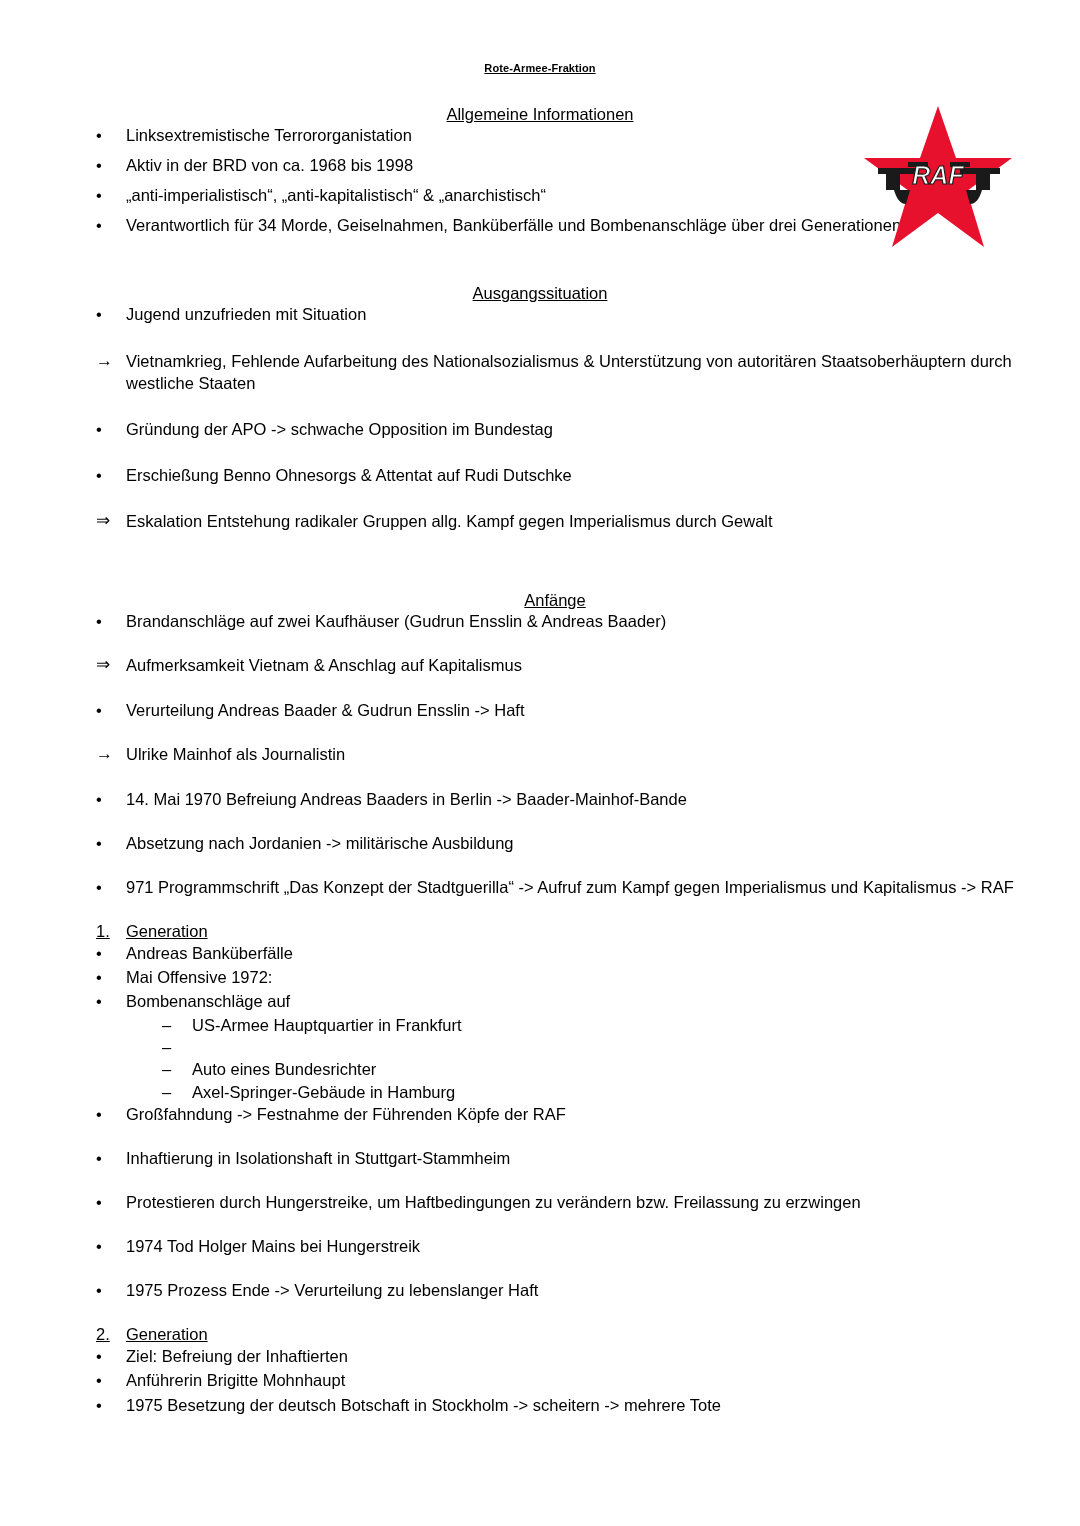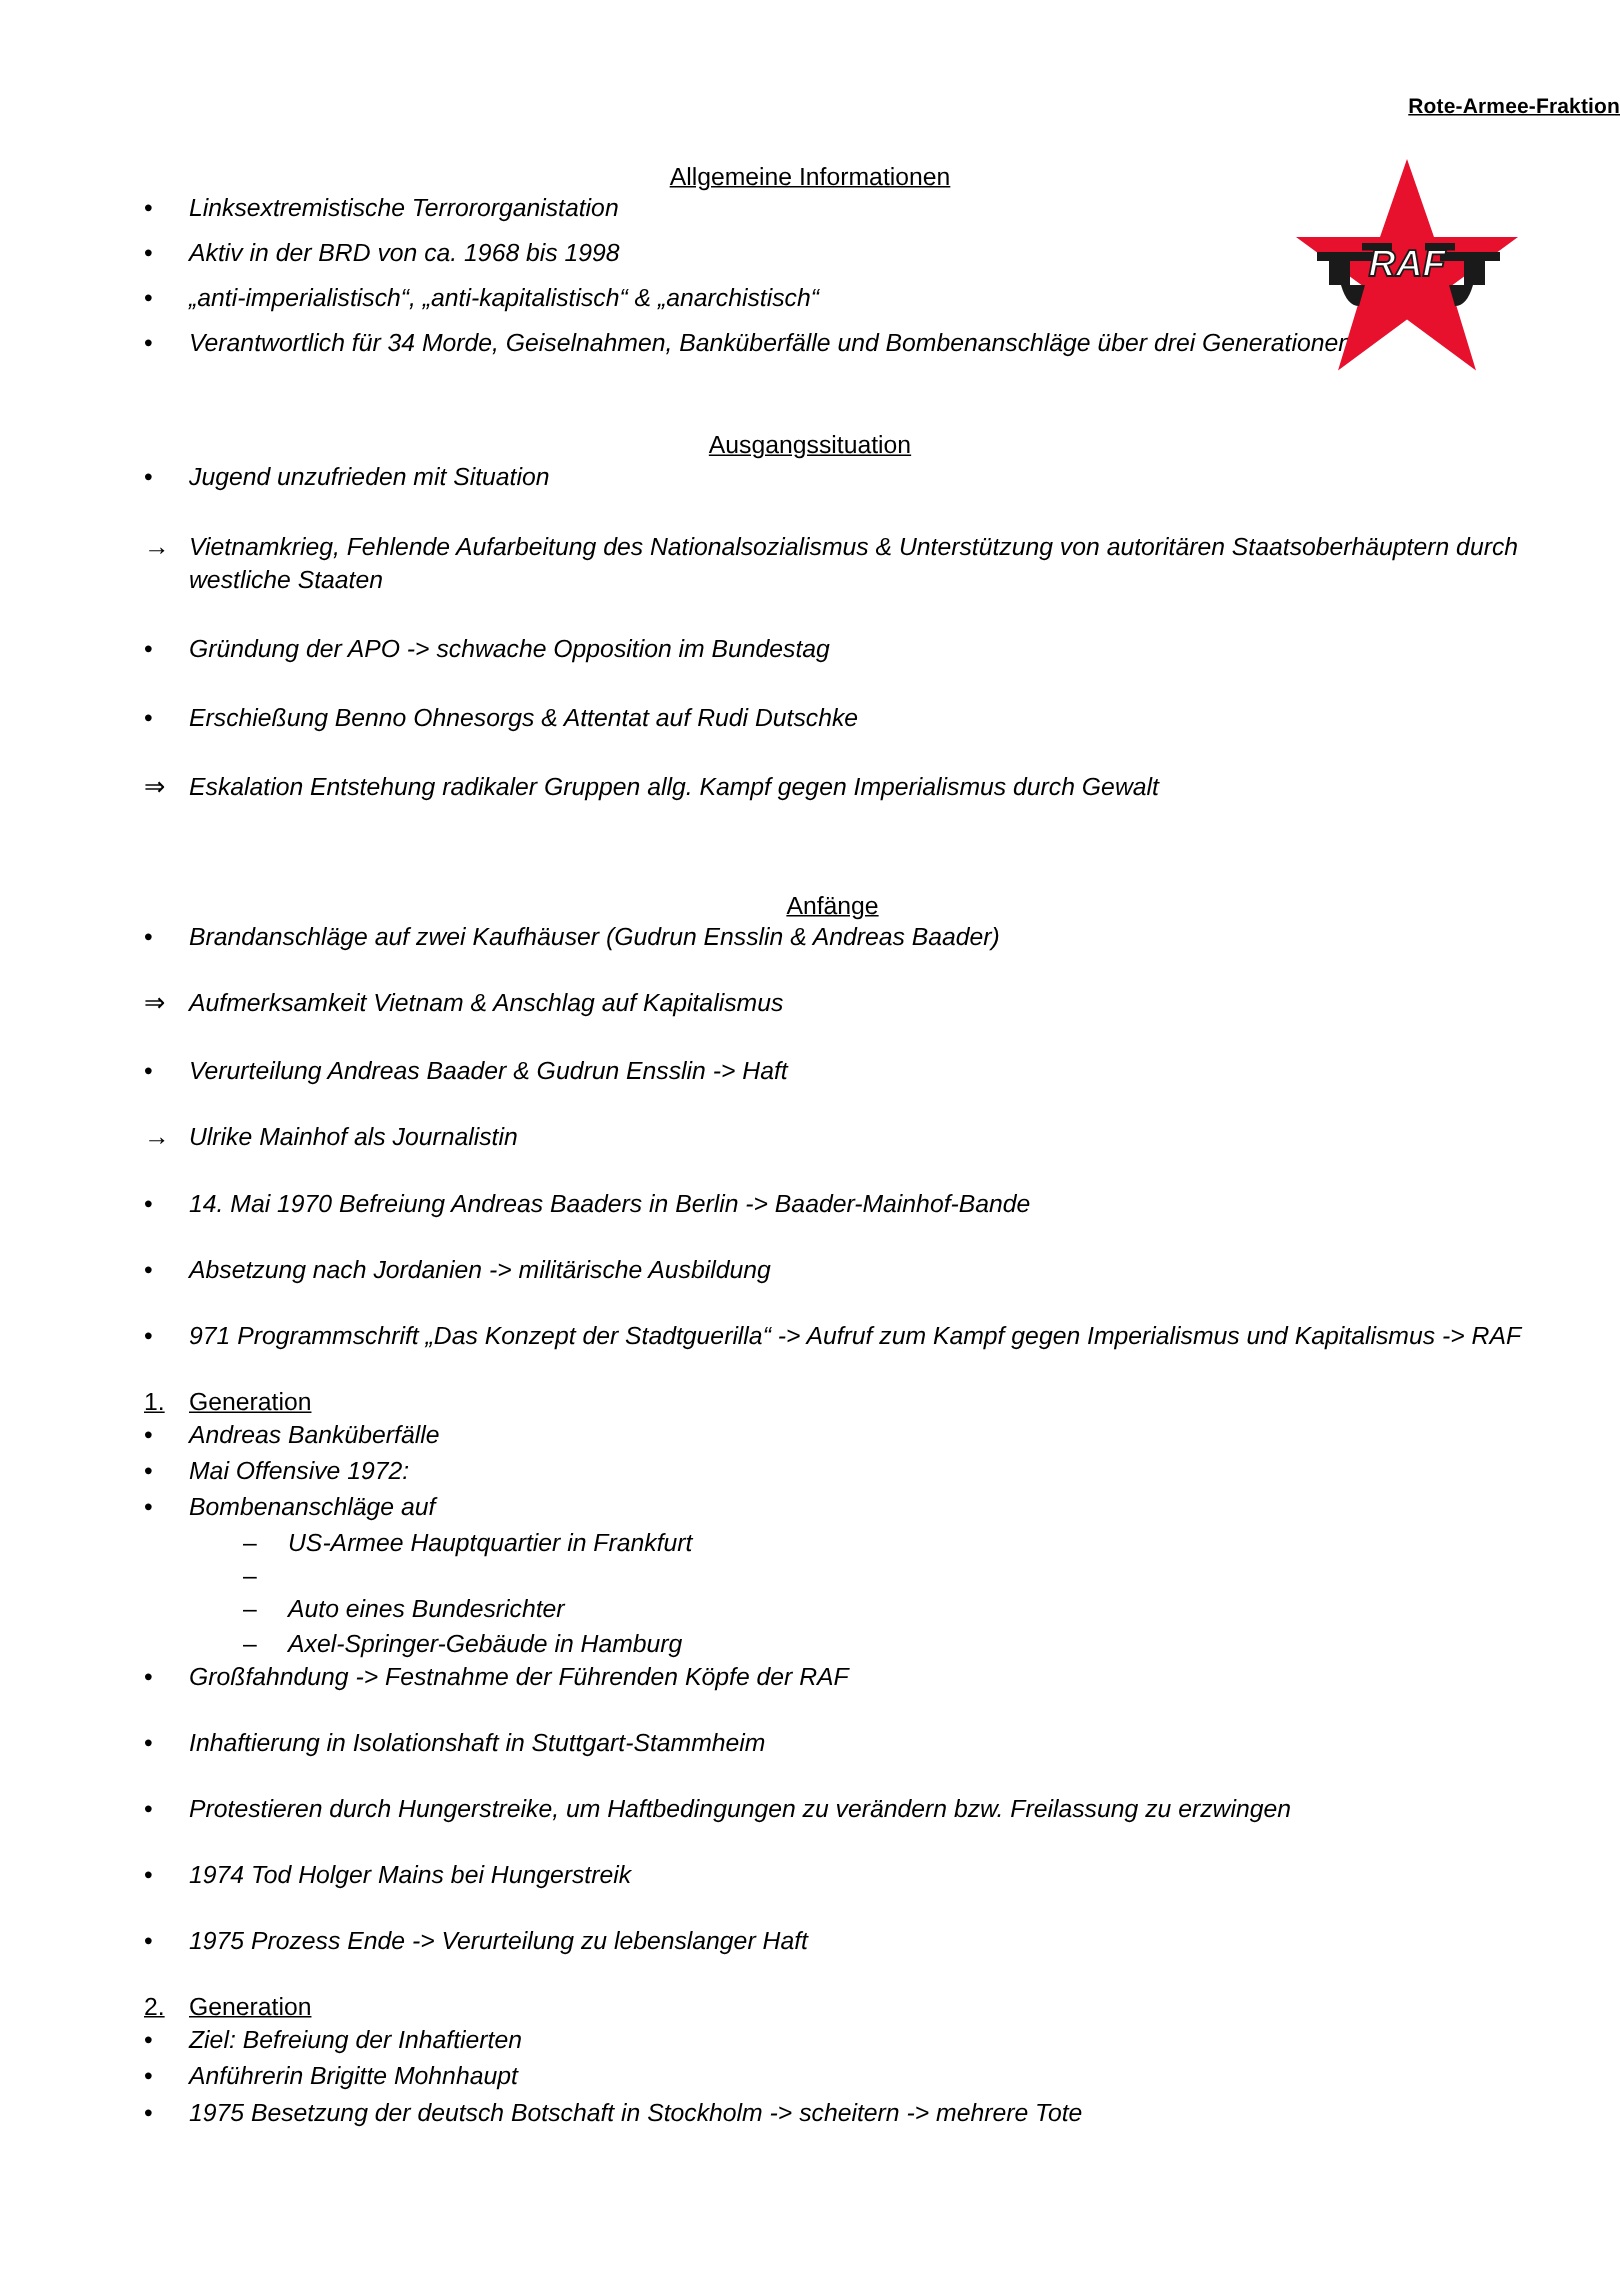--- a/index.html
+++ b/index.html
@@ -16,23 +16,23 @@
     overflow: hidden;
   }
   .page {
     position: relative;
     width: 1080px;
     height: 1526px;
     padding: 0;
     box-sizing: border-box;
   }
   .doc-title {
-    text-align: right;
+    text-align: center;
     font-weight: bold;
-    font-size: 14px;
+    font-size: 11px;
     text-decoration: underline;
     margin: 62px 0 0 0;
     letter-spacing: 0.1px;
   }
   .section-heading {
     text-decoration: underline;
     font-size: 16.5px;
     margin: 0;
     padding: 0;
     text-align: center;
@@ -58,21 +58,21 @@
   }
   .marker {
     flex: 0 0 auto;
     width: 60px;
     text-align: left;
     padding-left: 30px;
     box-sizing: border-box;
     font-size: 16.5px;
   }
   .marker.arrow { font-size: 17px; }
-  .txt { flex: 1 1 auto; font-style: italic; }
+  .txt { flex: 1 1 auto; }
 
   
   .block-allg { margin-top: 19px; }
   .block-allg li.row { margin-bottom: 8px; }
 
   
   .block-ausg { margin-top: 23px; }
   .block-ausg li.row { margin-bottom: 24px; }
 
   

